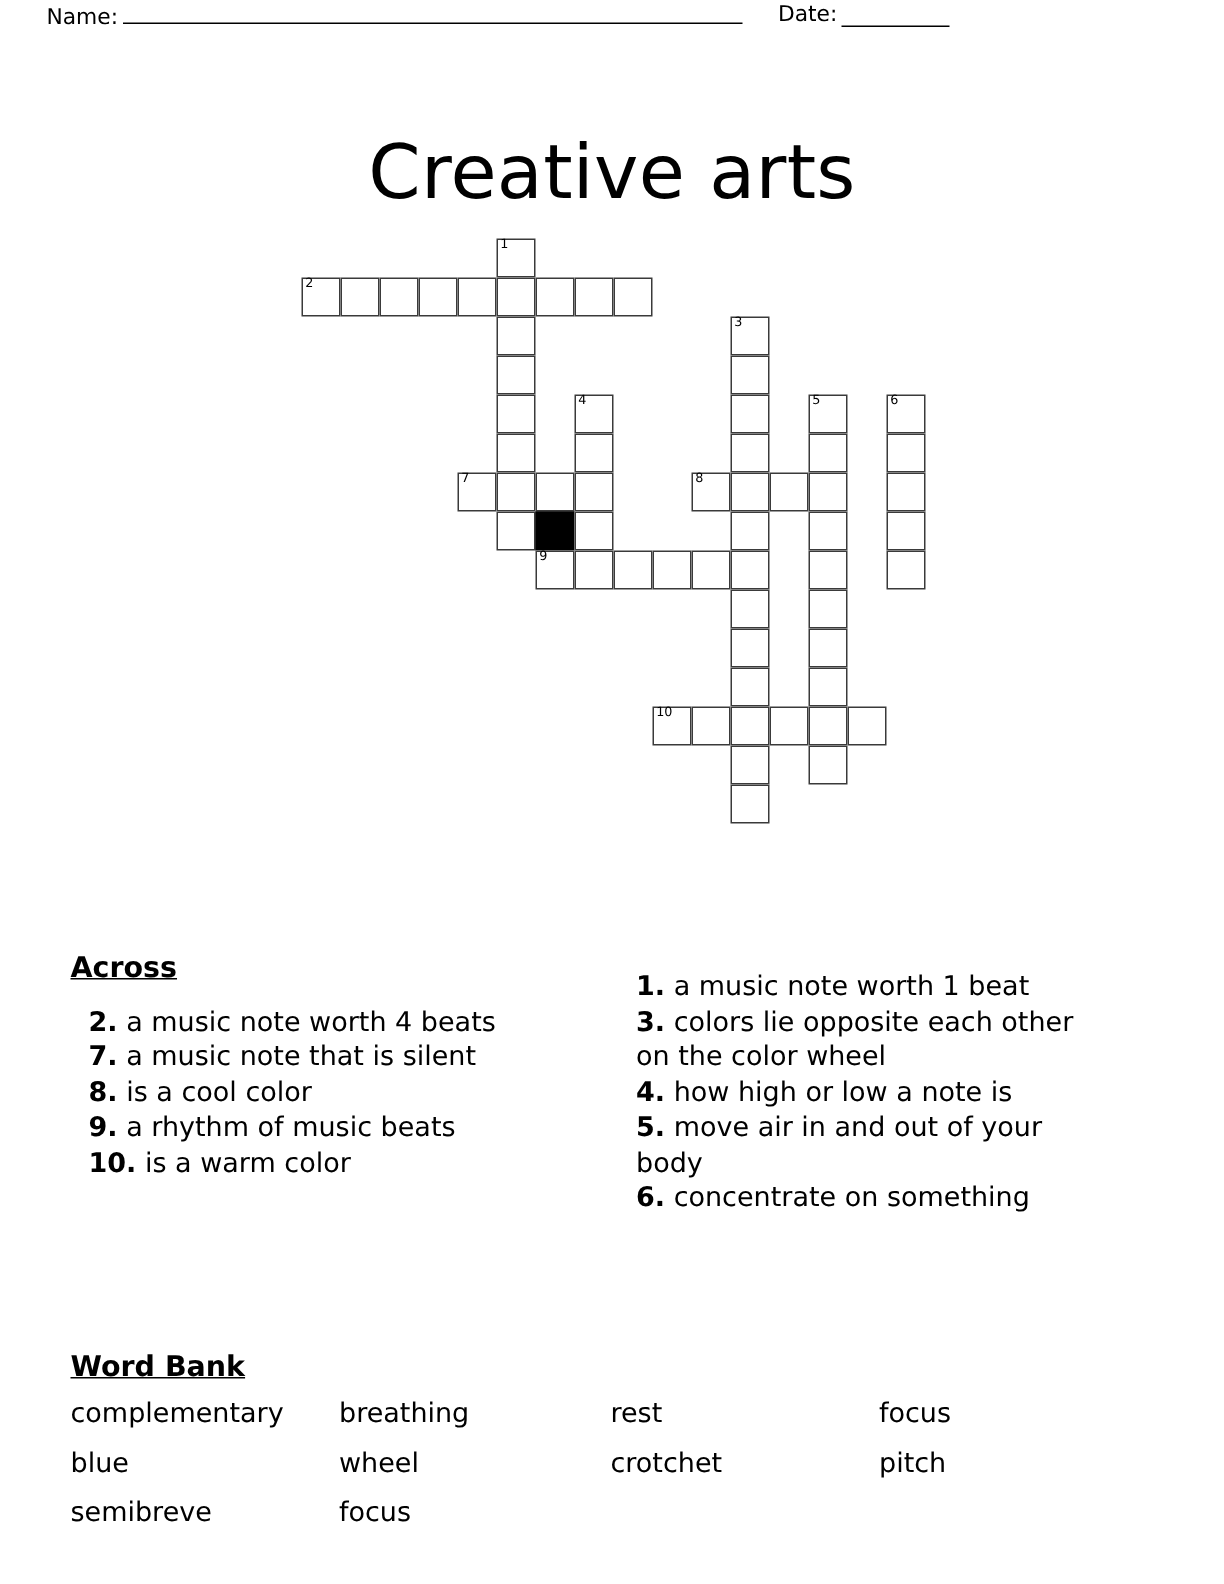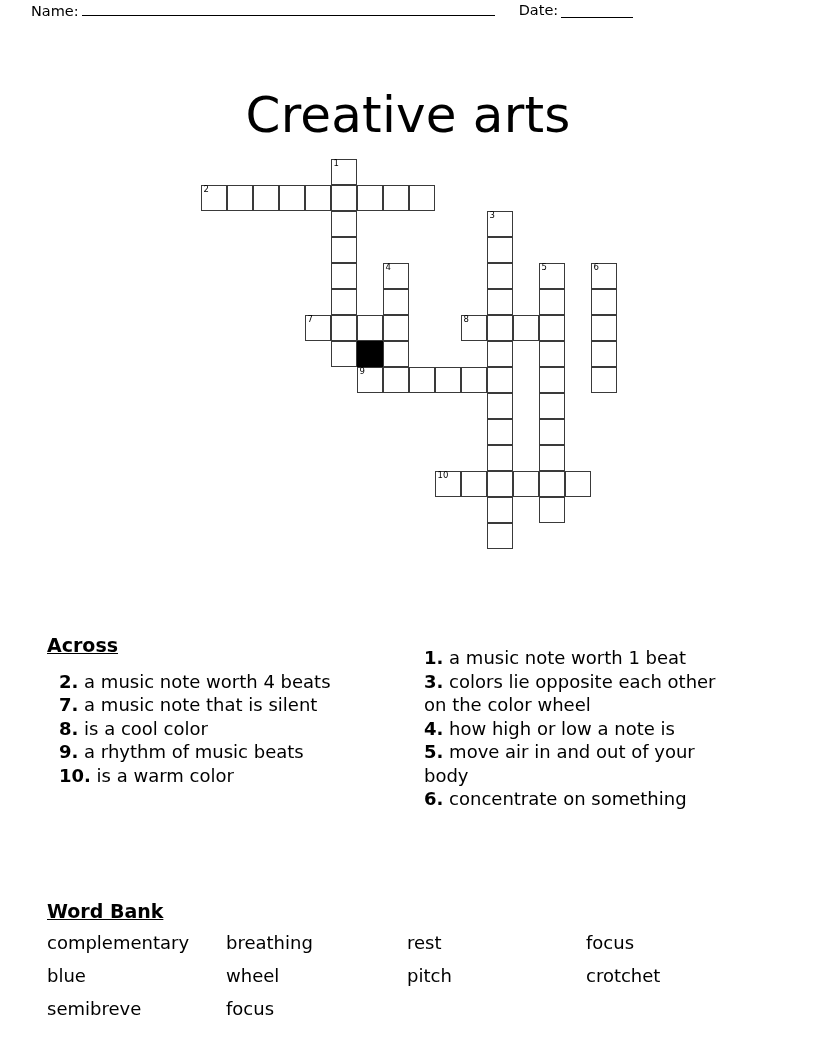--- a/index.html
+++ b/index.html
@@ -263,20 +263,20 @@
 
 <div class="wordbank">
   <div class="wb-head">Word Bank</div>
   <div class="wb-grid" id="wb-grid">
       <div class="wb-word">complementary</div>
       <div class="wb-word">breathing</div>
       <div class="wb-word">rest</div>
       <div class="wb-word">focus</div>
       <div class="wb-word">blue</div>
       <div class="wb-word">wheel</div>
+      <div class="wb-word">crotchet</div>
       <div class="wb-word">pitch</div>
-      <div class="wb-word">crotchet</div>
       <div class="wb-word">semibreve</div>
       <div class="wb-word">focus</div>
       <div class="wb-empty"></div>
       <div class="wb-empty"></div>
     </div>
 </div>
 
 </body></html>

